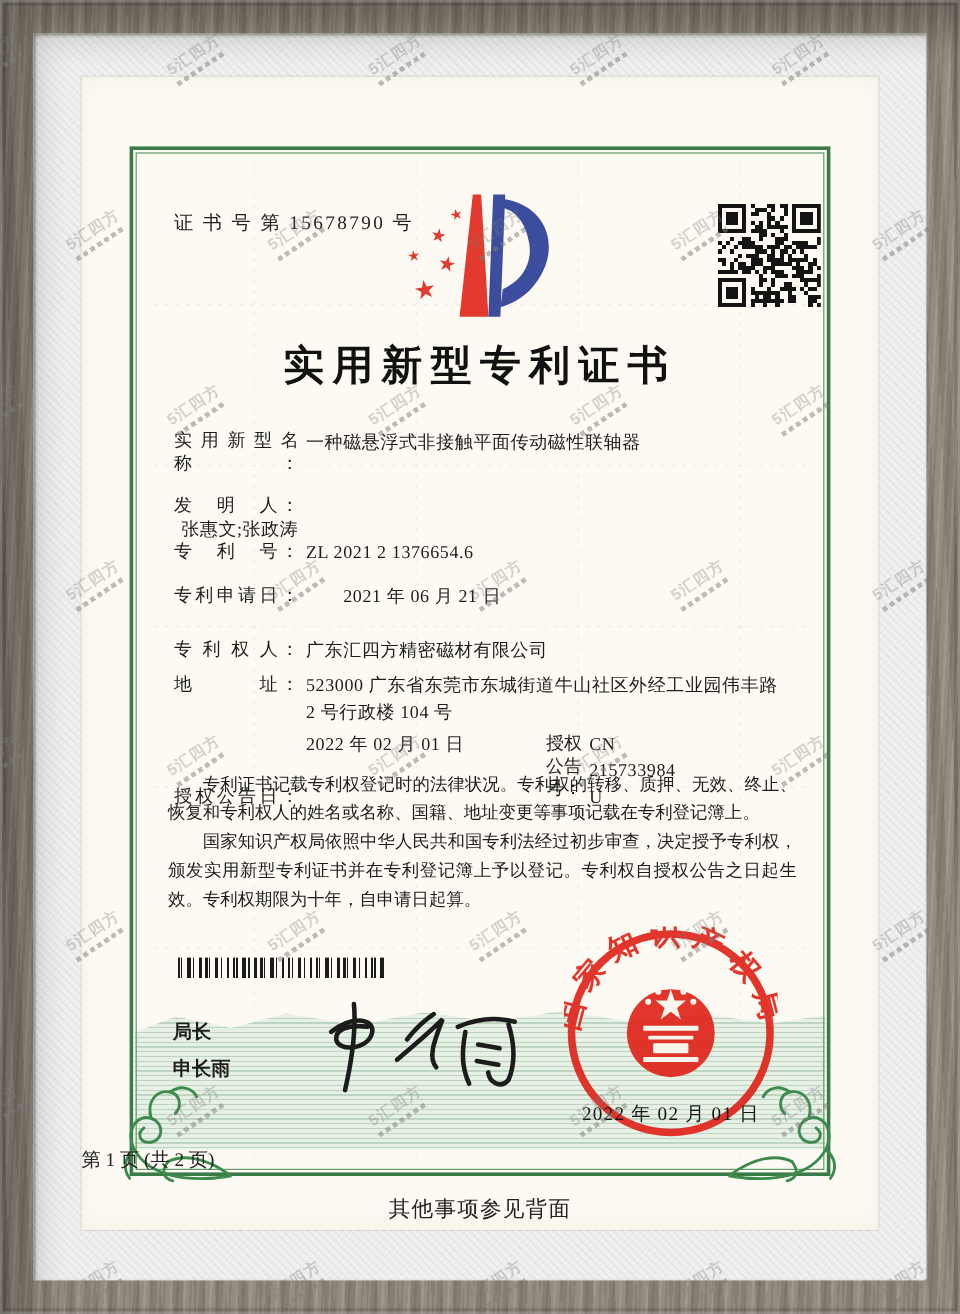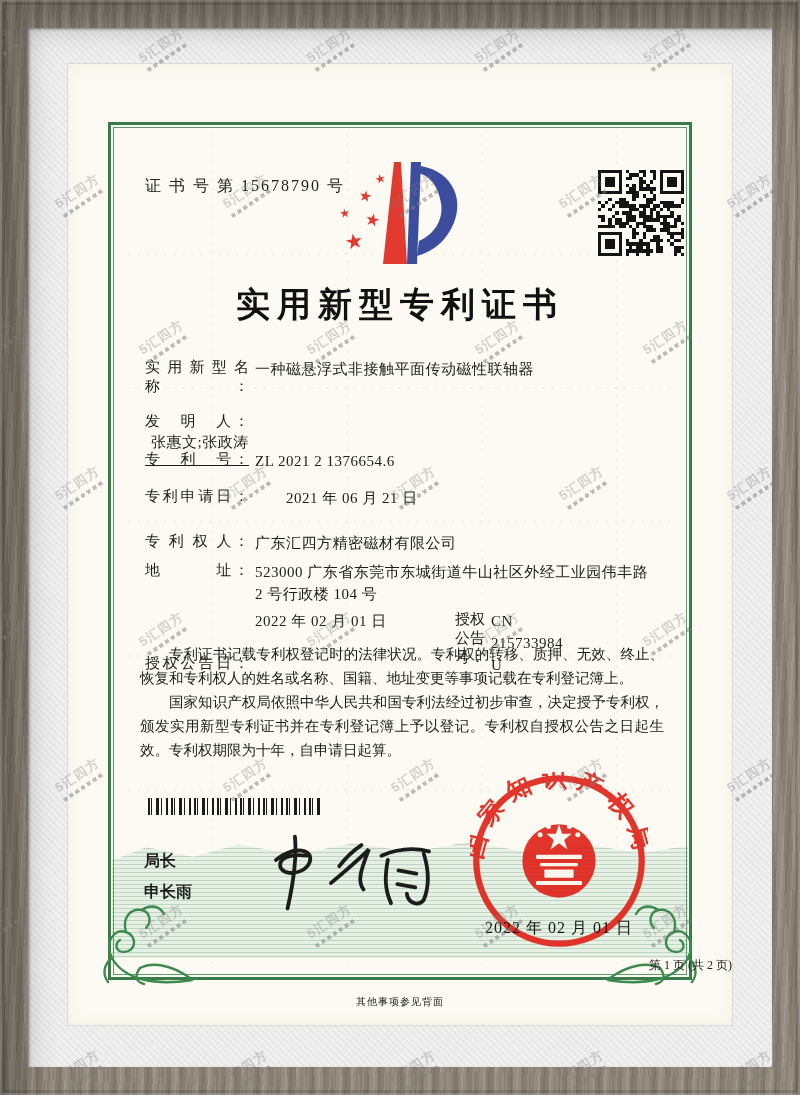--- a/index.html
+++ b/index.html
@@ -35,22 +35,22 @@
   .paras{position:absolute;left:72px;top:578px;width:524px;font-size:14.5px;line-height:24px;color:#1d1d1d;text-align:justify;}
   .paras p{margin:0;text-indent:2em;}
   .barcode{position:absolute;left:80px;top:734px;width:172px;height:17px;
     background-image:repeating-linear-gradient(90deg,#1c1c1c 0 2px,transparent 2px 3px,#1c1c1c 3px 4px,transparent 4px 8px,#1c1c1c 8px 11px,transparent 11px 13px,#1c1c1c 13px 14px,transparent 14px 18px,#1c1c1c 18px 20px,transparent 20px 23px);}
   .director{position:absolute;left:76px;top:781px;font-size:16px;color:#1d1d1d;line-height:31px;font-weight:bold;}
   .signature{position:absolute;left:190px;top:760px;width:190px;height:95px;}
   .seal{position:absolute;left:402px;top:708px;width:178px;height:178px;opacity:.92;}
   .sealdate{position:absolute;left:402px;top:854px;width:178px;text-align:center;font-size:16px;color:#151515;letter-spacing:1px;}
   .ornL{position:absolute;left:30px;top:836px;width:96px;height:86px;}
   .ornR{position:absolute;left:538px;top:836px;width:96px;height:86px;transform:scaleX(-1);}
-  .pageno{position:absolute;left:0;top:893px;width:100%;text-align:right;font-size:12px;color:#222;}
-  .backnote{position:absolute;left:0;top:931px;width:100%;text-align:center;font-size:10px;color:#222;letter-spacing:1px;}
+  .pageno{position:absolute;left:0;top:893px;width:100%;text-align:left;font-size:16px;color:#222;}
+  .backnote{position:absolute;left:0;top:931px;width:100%;text-align:center;font-size:18px;color:#222;letter-spacing:1px;}
   .wmlayer{position:absolute;inset:0;pointer-events:none;z-index:50;}
   .wm{position:absolute;transform:rotate(-34deg);color:rgba(125,125,125,.34);font-family:"Liberation Sans","DejaVu Sans",sans-serif;font-size:13px;font-weight:bold;letter-spacing:1px;white-space:nowrap;}
   .wm .sub{display:block;height:4px;margin-top:2px;
     background-image:repeating-linear-gradient(90deg,rgba(125,125,125,.5) 0 4px,transparent 4px 7px);width:46px;}
   .lab{display:inline-block;text-align:justify;text-align-last:justify;}
 </style>
 </head>
 <body>
 
 <div class="scene">
@@ -331,21 +331,21 @@
       <div class="fields">
         <div class="frow" style="top:0;">
             <span class="lab" style="width:104px;">实用新型名称：</span>
             <span class="fvalue">一种磁悬浮式非接触平面传动磁性联轴器</span>
           </div>
         <div class="frow" style="top:54px;flex-direction:column;">
             <span class="lab" style="width:104px;">发　明　人：</span>
             <span class="fvalue">张惠文;张政涛</span>
           </div>
         <div class="frow" style="top:92px;">
-            <span class="lab" style="width:104px;text-decoration:underline;">专　利　号：</span>
+            <span class="lab" style="width:104px;">专　利　号：</span>
             <span class="fvalue">ZL 2021 2 1376654.6</span>
           </div>
         <div class="frow" style="top:129px;gap:31px;">
             <span class="lab" style="width:104px;">专利申请日：</span>
             <span class="fvalue">2021 年 06 月 21 日</span>
           </div>
         <div class="frow" style="top:174px;">
             <span class="lab" style="width:104px;">专 利 权 人：</span>
             <span class="fvalue">广东汇四方精密磁材有限公司</span>
           </div>

